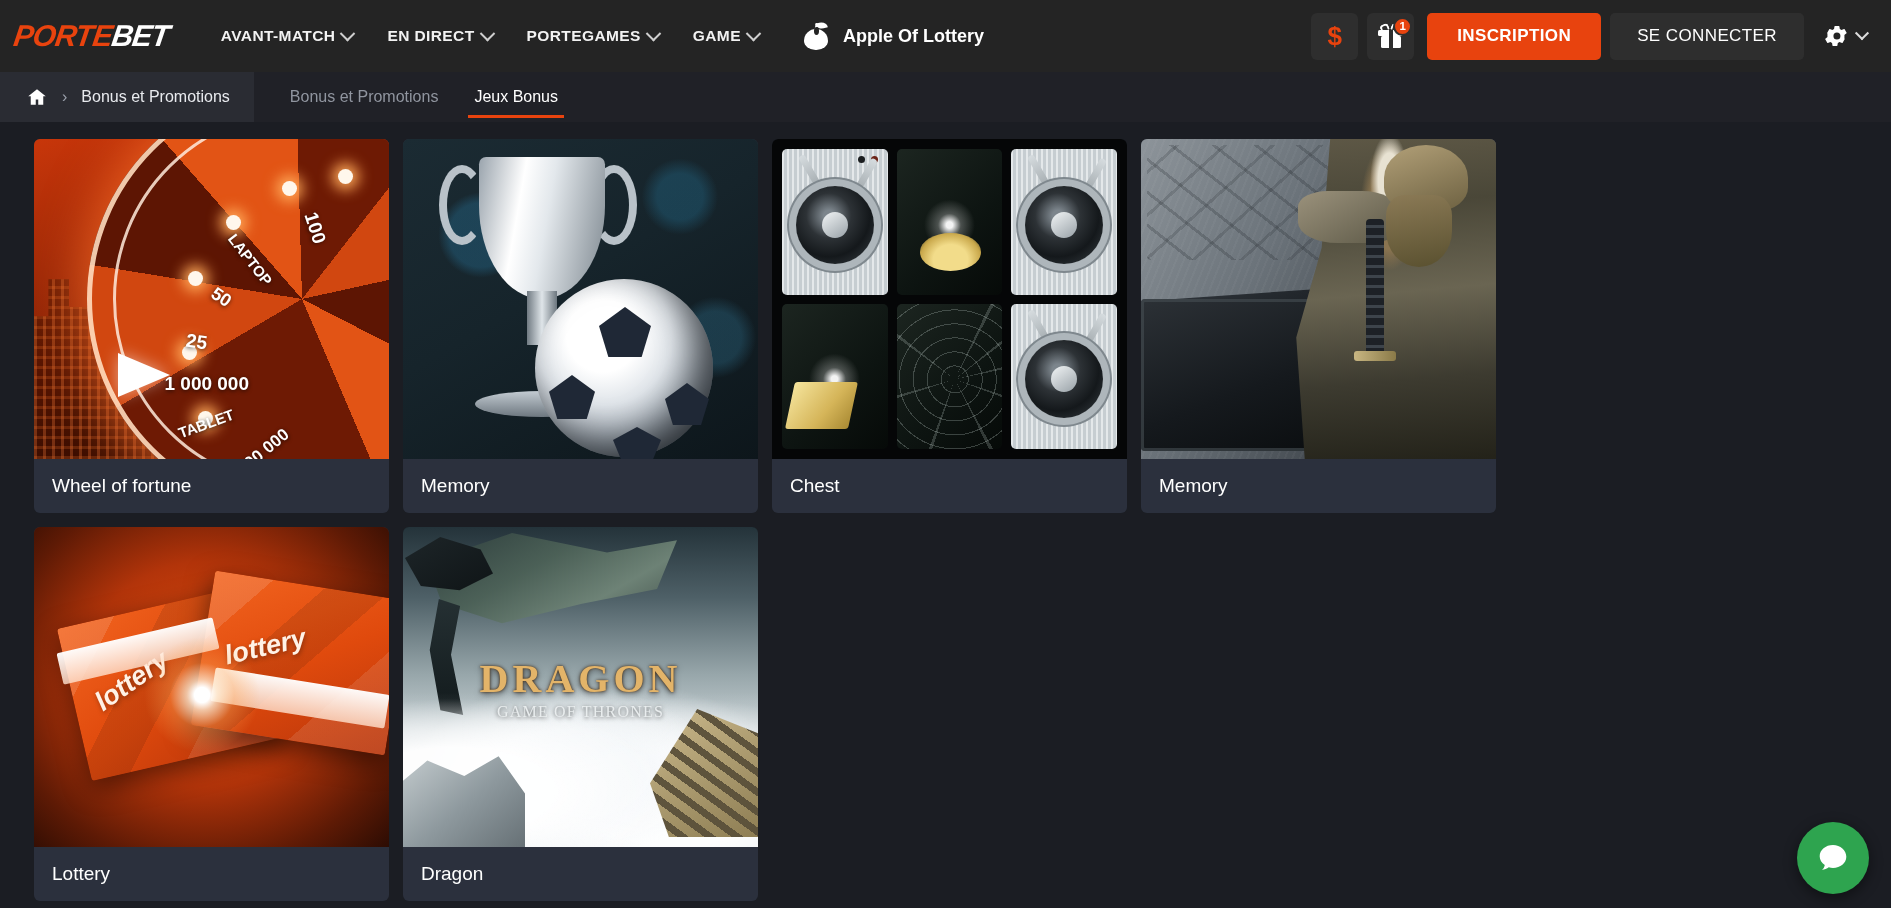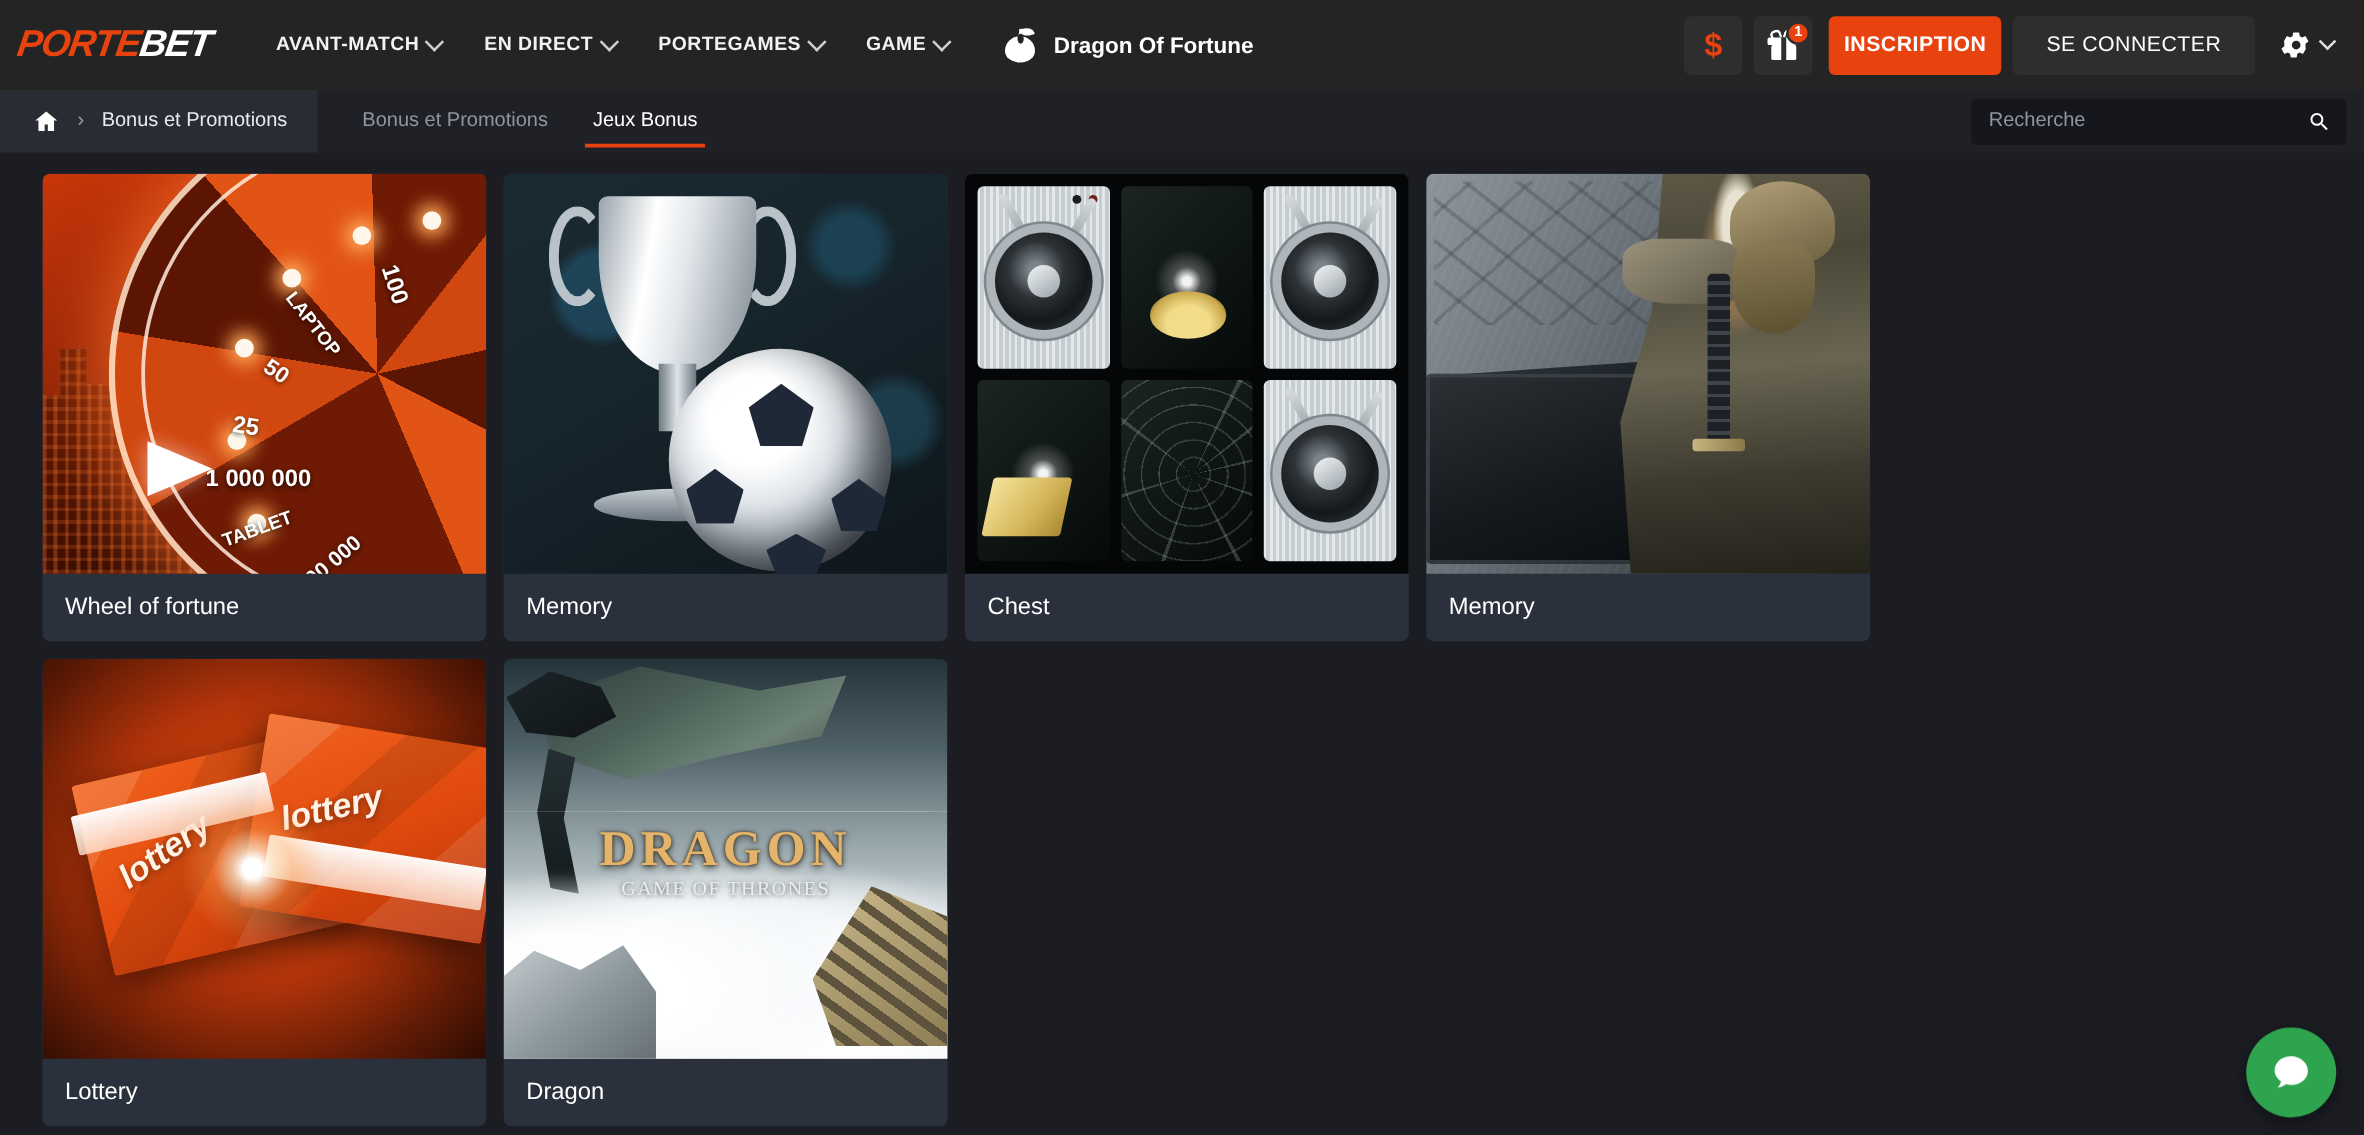--- a/index.html
+++ b/index.html
@@ -106,21 +106,21 @@
   .gift .bowr { left: 13px; transform: rotate(20deg); }
   .badge {
     position: absolute; top: 4px; right: 2px;
     min-width: 19px; height: 19px; padding: 0 4px;
     background: #e8430e; color: #fff;
     border-radius: 10px; font-size: 11.5px; font-weight: 700;
     display: flex; align-items: center; justify-content: center;
     border: 2px solid #2e2e2e;
   }
   .btn-primary {
-    height: 47px; padding: 0 12px;
+    height: 47px; padding: 0 30px;
     background: #e8430e; color: #fff;
     border: none; border-radius: 5px;
     font-size: 17px; font-weight: 700; letter-spacing: .4px;
     font-family: inherit; cursor: pointer;
     margin-left: 4px;
   }
   .btn-secondary {
     height: 47px; padding: 0 27px;
     background: #2e2e2e; color: #fff;
     border: none; border-radius: 5px;
@@ -580,21 +580,21 @@
       <i class="chev"></i>
     </div>
   </nav>
 
   <div class="apple-link">
     <span class="apple-ico">
       <i class="leaf"></i>
         <i class="stem"></i>
         <i class="body"></i>
     </span>
-    <span class="apple-label">Dragon Of Fortune</span>
+    <span class="apple-label">Apple Of Lottery</span>
   </div>
 
   <div class="header-right">
     <div class="icon-btn">
       <span class="dollar">$</span>
     </div>
     <div class="icon-btn">
       <span class="gift">
         <i class="bowl"></i>
           <i class="bowr"></i>
@@ -627,26 +627,20 @@
 
   <div class="tabs">
     <div class="tab">
       <span>Bonus et Promotions</span>
     </div>
     <div class="tab active">
       <span>Jeux Bonus</span>
     </div>
   </div>
 
-  <div class="search-wrap">
-    <input class="search-input" type="text" placeholder="Recherche" style="">
-    <svg class="search-ico" viewBox="0 0 24 24">
-      <path d="M15.5 14h-.79l-.28-.27A6.47 6.47 0 0 0 16 9.5 6.5 6.5 0 1 0 9.5 16c1.61 0 3.09-.59 4.23-1.57l.27.28v.79l5 4.99L20.49 19l-4.99-5zm-6 0A4.5 4.5 0 1 1 14 9.5 4.49 4.49 0 0 1 9.5 14z"></path>
-    </svg>
-  </div>
 </div>
 
 <div class="main">
   <div class="grid">
 
     <div class="card">
       <div class="thumb t-wheel">
         <i class="city"></i>
         <i class="wheel"></i>
         <i class="bulb" style="right:36px;top:30px"></i>

